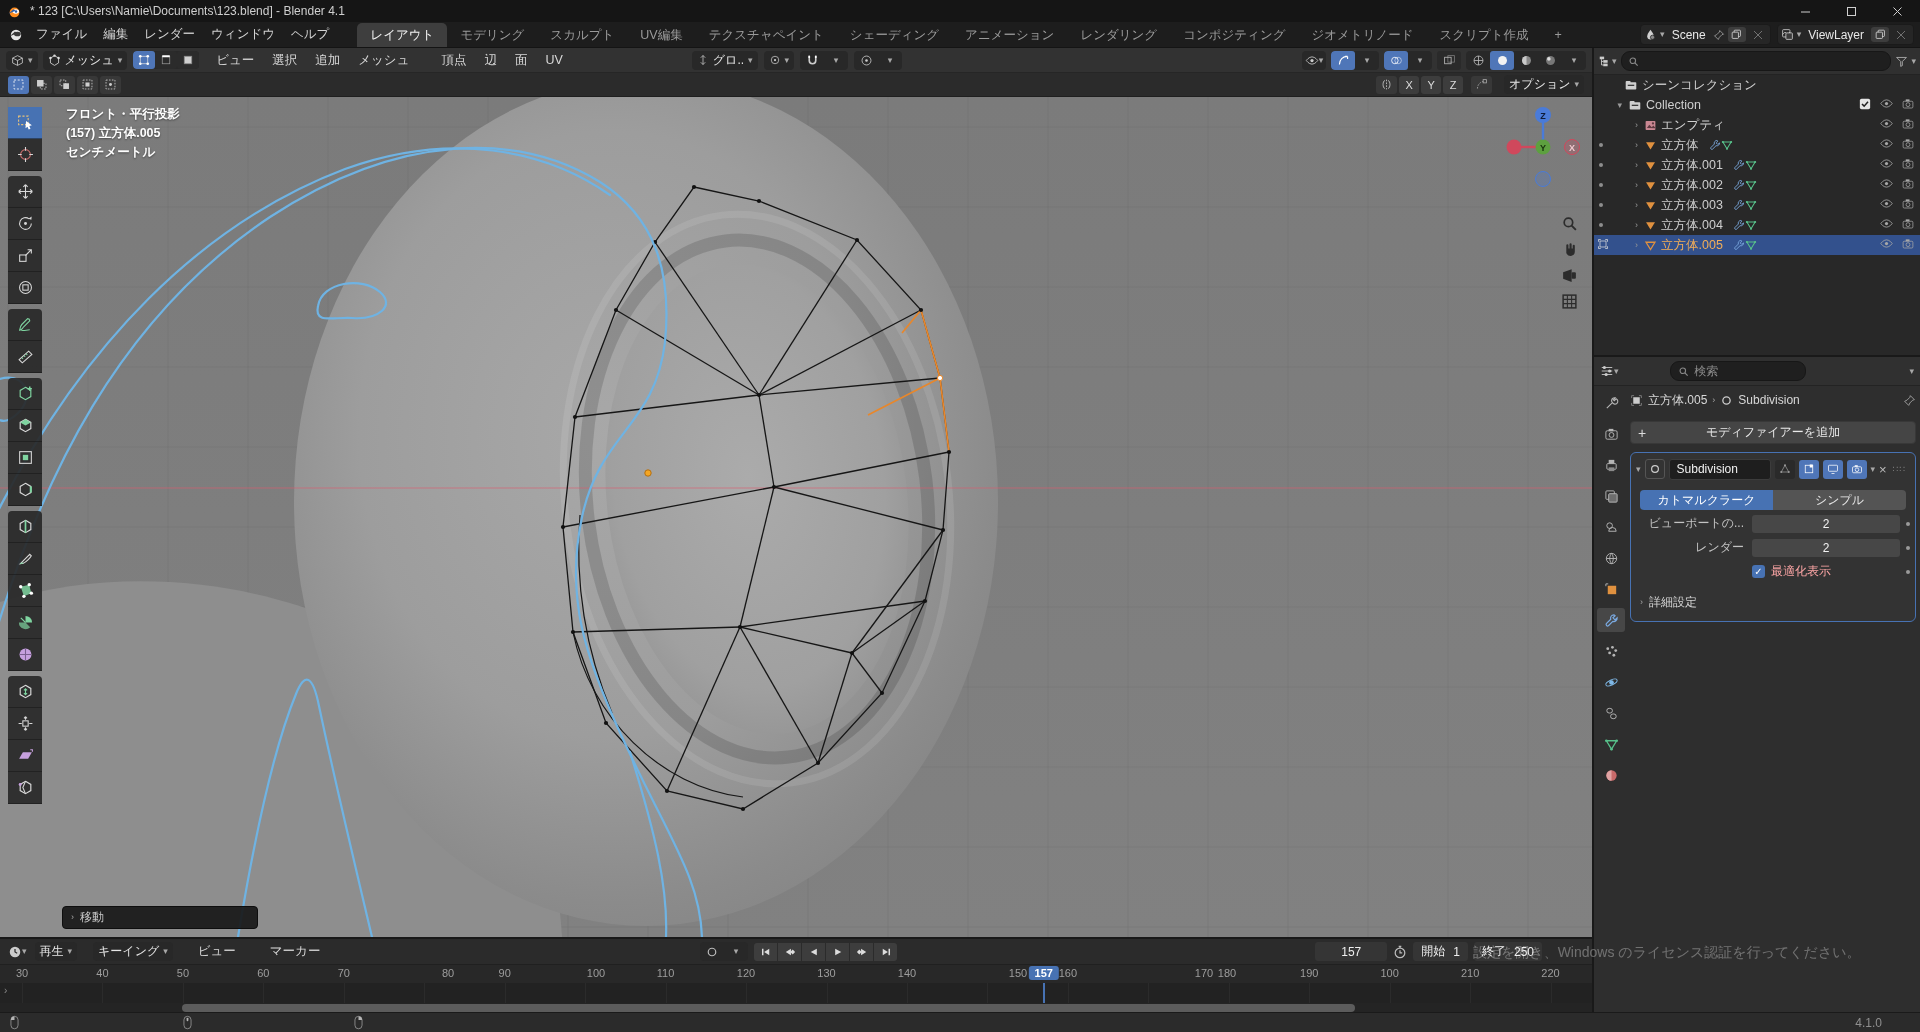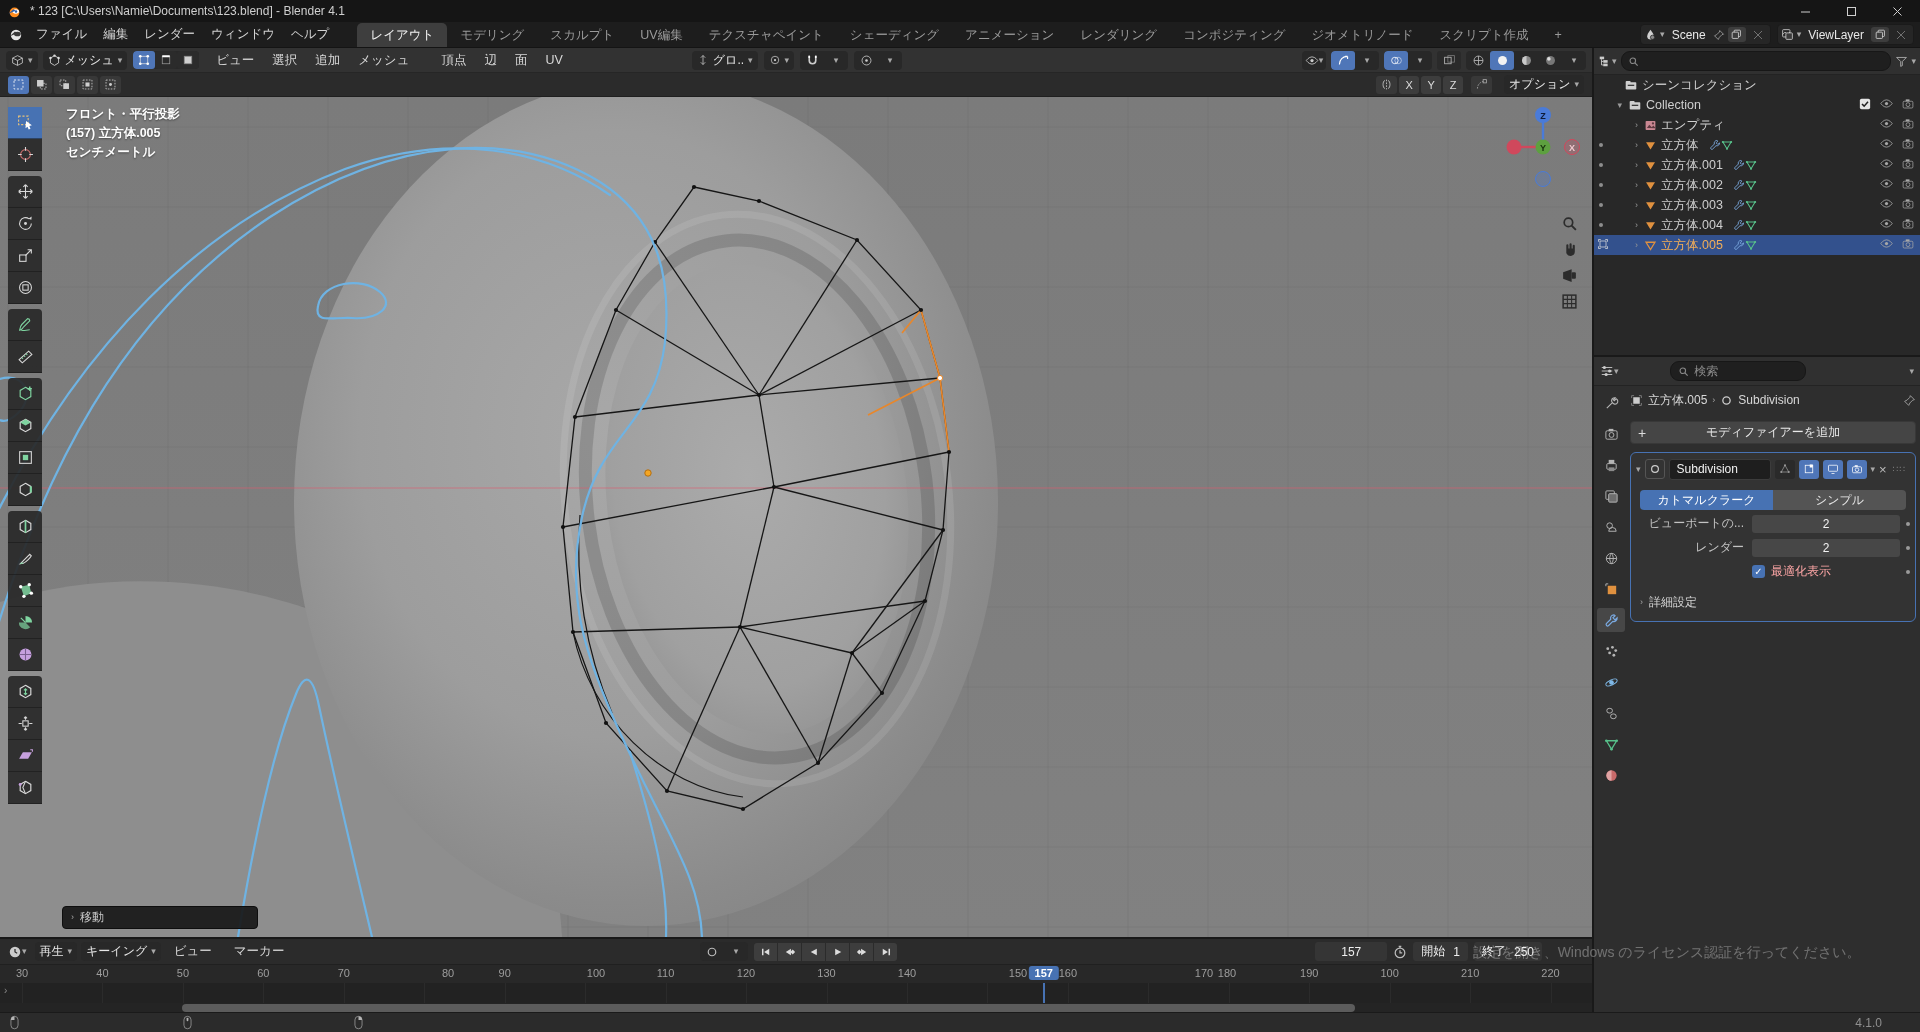--- a/index.html
+++ b/index.html
@@ -1225,21 +1225,21 @@
 
 <div id="timeline" class="abs">
   <div id="tl-header">
     <span class="ic" style="margin-left:8px">
         <svg width="14" height="14" viewBox="0 0 16 16">
           <circle cx="8" cy="8" r="6" fill="#ccc"></circle>
           <path d="M8 4.5V8l2.5 1.5" stroke="#2b2b2b" stroke-width="1.4" fill="none"></path>
         </svg>
       </span>
     <span class="chev">▾</span>
-    <div id="tl-menus" class="row" style="margin-left:8px;gap:4px">
+    <div id="tl-menus" class="row" style="margin-left:8px;gap:16px">
         <span class="dd">再生<span class="chev">▾</span></span>
         <span class="dd">キーイング<span class="chev">▾</span></span>
         <span class="hmenu">ビュー</span>
         <span class="hmenu">マーカー</span>
       </div>
     <div style="position:absolute;left:700px;display:flex;align-items:center;gap:6px">
       <span class="hgroup">
         <span class="hbtn">
             <svg width="12" height="12" viewBox="0 0 16 16">
               <circle cx="8" cy="8" r="5" fill="none" stroke="#bbb" stroke-width="1.6"></circle>

